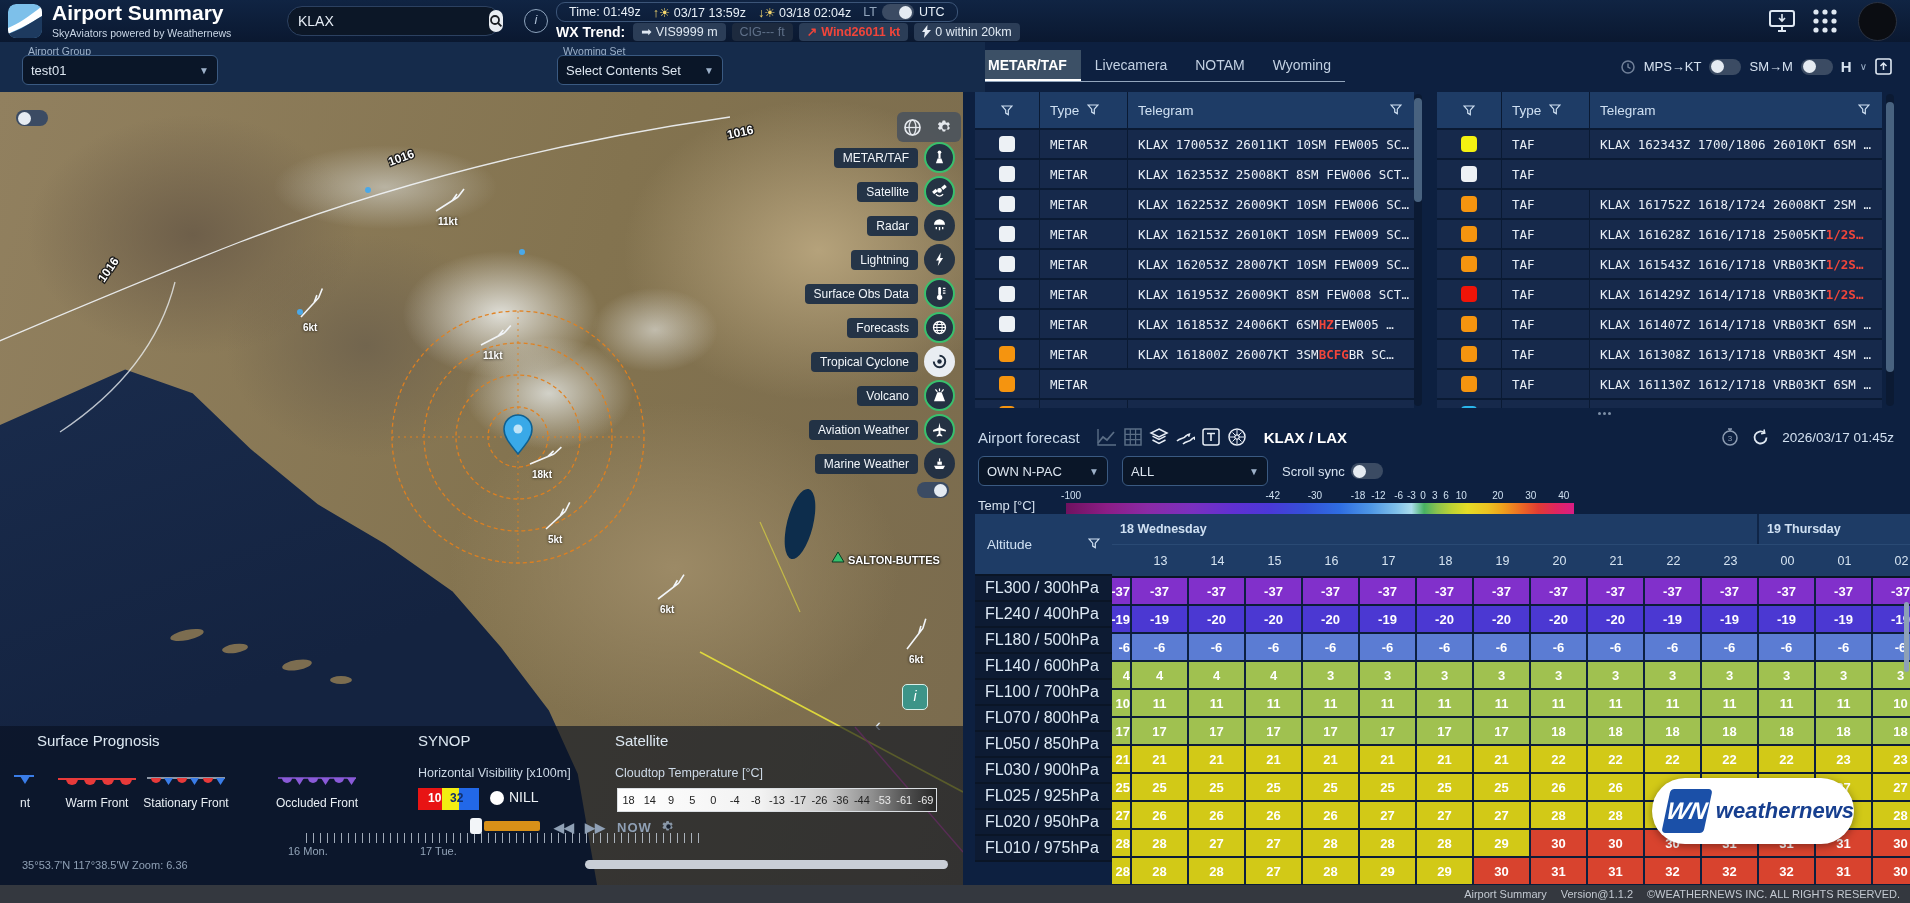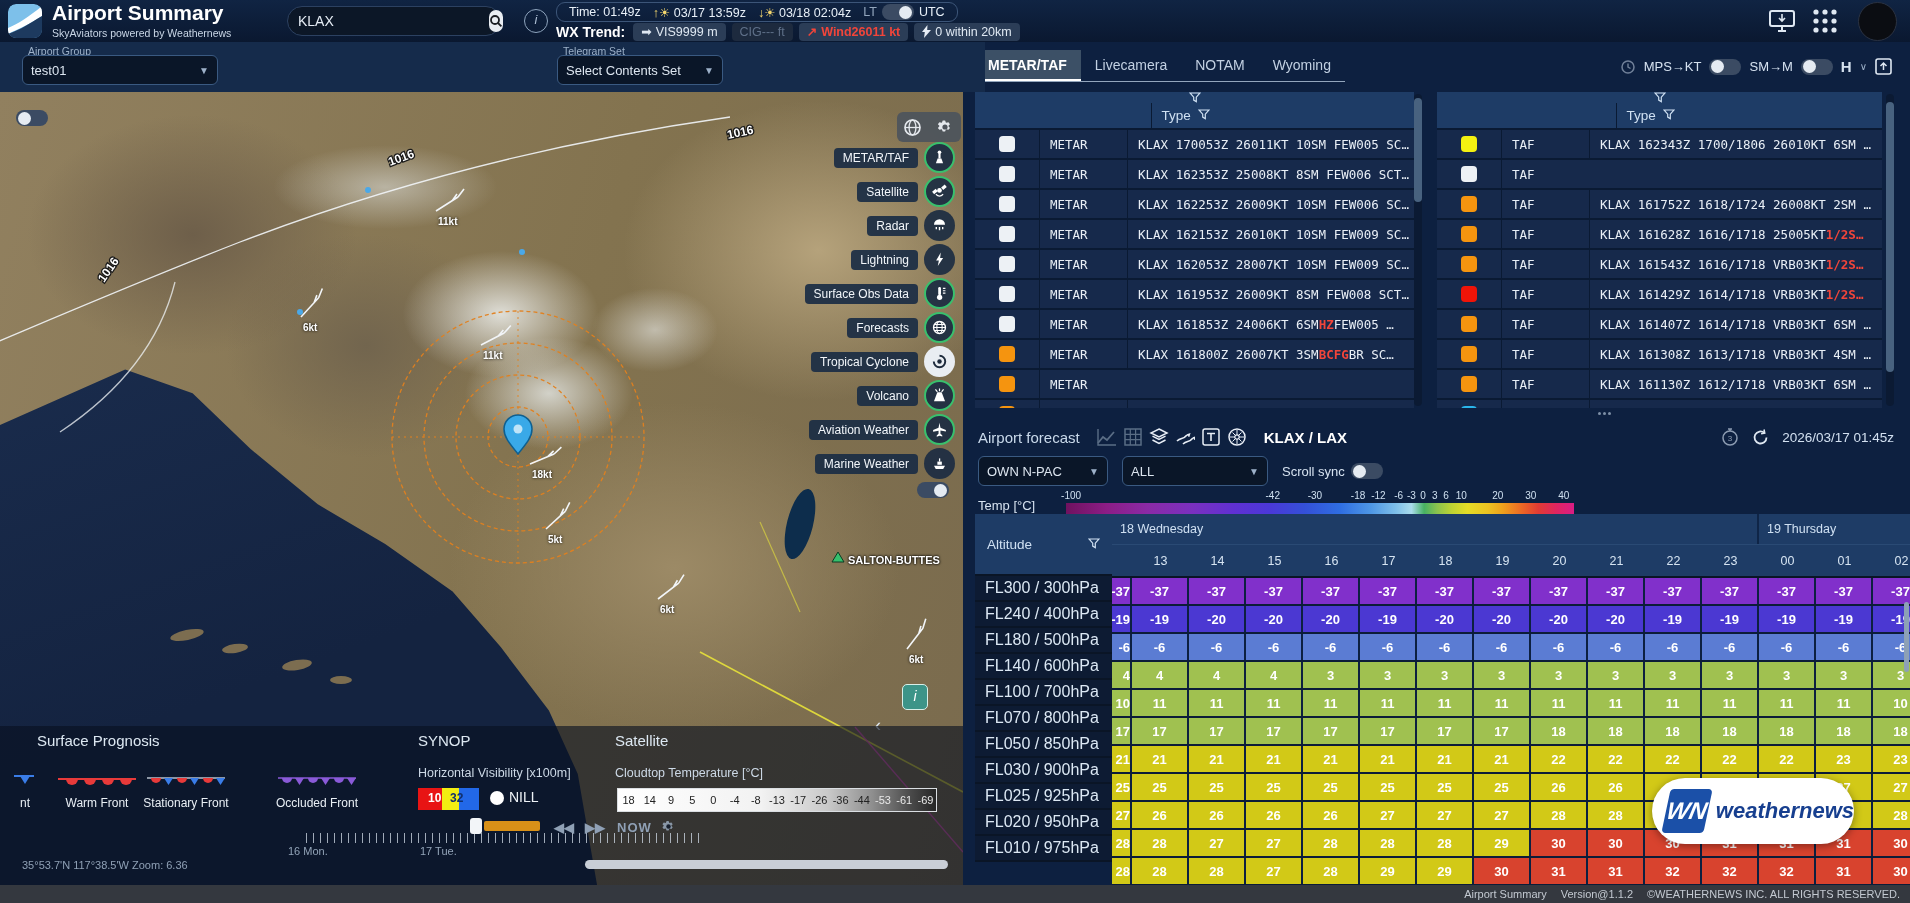--- a/index.html
+++ b/index.html
@@ -46,21 +46,21 @@
   
   .rightpanel{position:absolute;left:963px;top:42px;width:947px;height:843px;background:#0d2040;}
   .tabs{position:absolute;left:11px;top:8px;display:flex;border-bottom:1px solid #93a6bd;}
   .tab{padding:7px 14px 6px;font-size:14px;color:#c2d0e2;}
   .tab.active{background:#3c5066;color:#fff;border-bottom:2px solid #fff;font-weight:bold;}
   .unitrow{position:absolute;right:18px;top:16px;display:flex;align-items:center;gap:8px;
            font-size:13px;color:#d6e2f0;}
   
   .ttable{position:absolute;top:50px;height:316px;overflow:hidden;}
   .thead{height:36px;background:#1e3c66;display:flex;align-items:center;font-size:13.5px;
-         color:#cfe0f2;border-bottom:2px solid #0a1a33;flex-direction:column;}
+         color:#cfe0f2;border-bottom:2px solid #0a1a33;}
   .trow{height:28px;display:flex;align-items:center;background:#16294b;
         border-bottom:2px solid #0a1a33;font-family:"DejaVu Sans Mono",monospace;font-size:12.5px;color:#e9eff6;}
   .cbc{width:64px;display:flex;justify-content:center;}
   .cb{width:16px;height:16px;border-radius:4px;}
   .typec{width:88px;border-left:1px solid #0a1a33;padding-left:10px;box-sizing:border-box;height:100%;
          display:flex;align-items:center;}
   .telec{flex:1;border-left:1px solid #0a1a33;padding-left:10px;box-sizing:border-box;height:100%;
          display:flex;align-items:center;white-space:nowrap;overflow:hidden;}
   .redtxt{color:#f2453a;font-weight:bold;}
   .vscroll{position:absolute;width:8px;background:#0b1a33;border-radius:4px;}
@@ -80,21 +80,21 @@
   .ttick{position:absolute;top:-13px;font-size:10px;color:#cfe0f0;transform:translateX(-50%);}
   .fc-table{position:absolute;left:12px;top:472px;width:935px;height:372px;display:flex;overflow:hidden;}
   .fc-altcol{width:137px;flex:none;}
   .fc-althead{height:62px;background:#1e3c66;border-bottom:2px solid #0a1526;display:flex;
       align-items:center;justify-content:space-between;padding:0 12px;font-size:13.5px;color:#cfe0f2;box-sizing:border-box;}
   .fc-alt{height:26px;background:#0d1b33;border-bottom:2px solid #0a1526;font-size:16px;color:#dce8f4;
       display:flex;align-items:center;padding-left:10px;box-sizing:border-box;}
   .fc-data{flex:1;overflow:hidden;position:relative;}
   .fc-dayrow{height:30px;display:flex;background:#1e3c66;border-bottom:1px solid #2a4a74;}
   .fc-day{font-size:12.5px;color:#cfe0f2;display:flex;align-items:center;padding-left:8px;
-      box-sizing:border-box;border-right:2px solid #0f2547;flex:none;}
+      box-sizing:border-box;border-right:2px solid #0f2547;flex:none;font-weight:bold;}
   .fc-hourrow{height:31px;display:flex;background:#1e3c66;border-bottom:2px solid #0a1526;}
   .fc-hour{width:57px;flex:none;font-size:12.5px;color:#d6e4f2;display:flex;align-items:center;
       justify-content:center;box-sizing:border-box;}
   .fc-r{height:26px;display:flex;border-bottom:2px solid #0c1c38;}
   .fc-c{width:55px;margin-right:2px;flex:none;font-size:13px;color:#fff;display:flex;align-items:center;
       justify-content:center;box-sizing:border-box;font-weight:bold;}
   .fc-lead{width:18px;margin-right:2px;flex:none;overflow:hidden;display:flex;align-items:center;
       justify-content:flex-end;font-size:13px;color:#fff;font-weight:bold;}
   
   .map{position:absolute;left:0;top:92px;width:963px;height:793px;overflow:hidden;background:#8a7a5e;}
@@ -233,21 +233,21 @@
     </svg>
   </div>
   <div class="avatar"></div>
 
   <div class="subbar">
     <div class="flabel" style="left:28px;top:3px;">Airport Group</div>
     <div class="sel" style="left:22px;top:13px;width:178px;">
       <span>test01</span>
         <span class="car">▼</span>
     </div>
-    <div class="flabel" style="left:563px;top:3px;">Telegram Set</div>
+    <div class="flabel" style="left:563px;top:3px;">Wyoming Set</div>
     <div class="sel" style="left:557px;top:13px;width:148px;">
       <span>Select Contents Set</span>
         <span class="car">▼</span>
     </div>
   </div>
   <div class="apill">
     <svg width="16" height="20" viewBox="0 0 16 20">
       <path d="M8 19C4 13.5 1.5 10.5 1.5 7a6.5 6.5 0 1 1 13 0c0 3.5-2.5 6.5-6.5 12z" fill="#2aa6e8"></path>
       <circle cx="8" cy="7" r="2.6" fill="#cfeafc"></circle>
       </svg>

